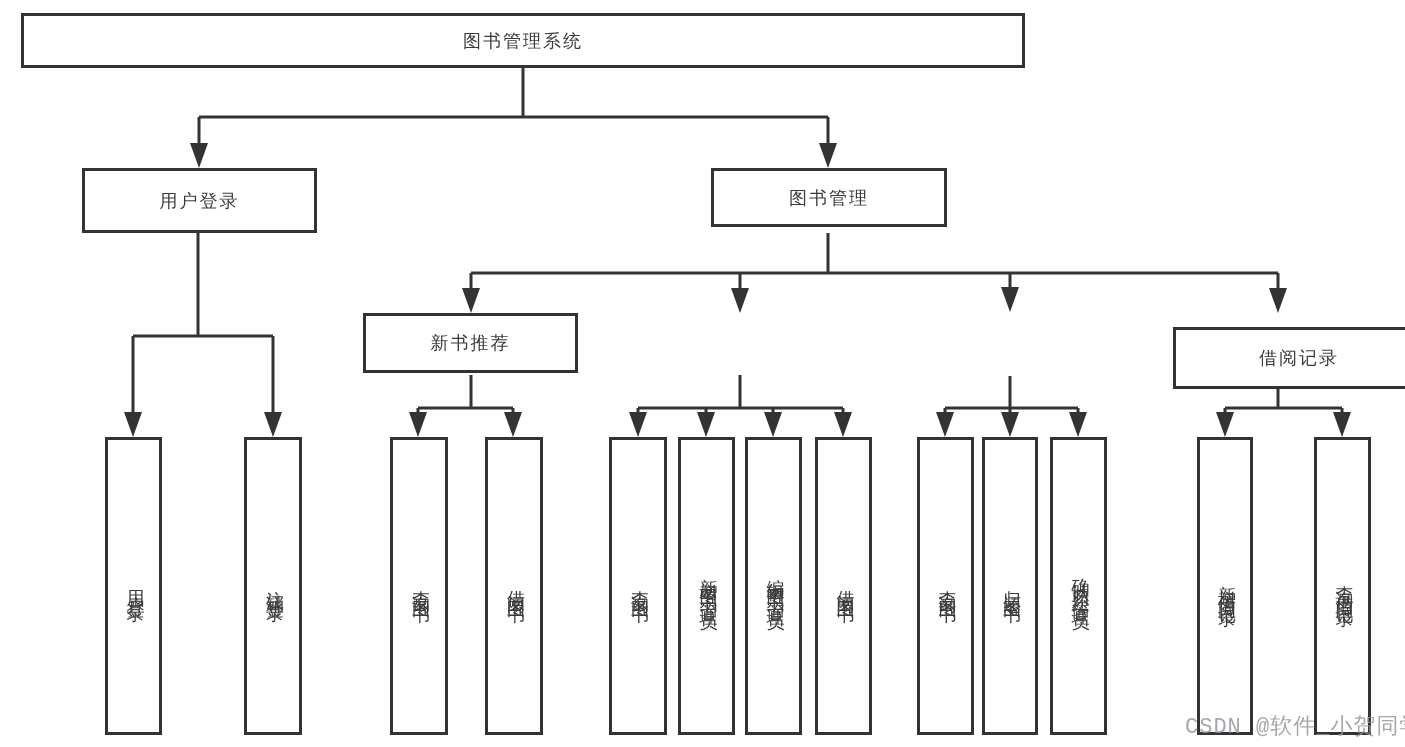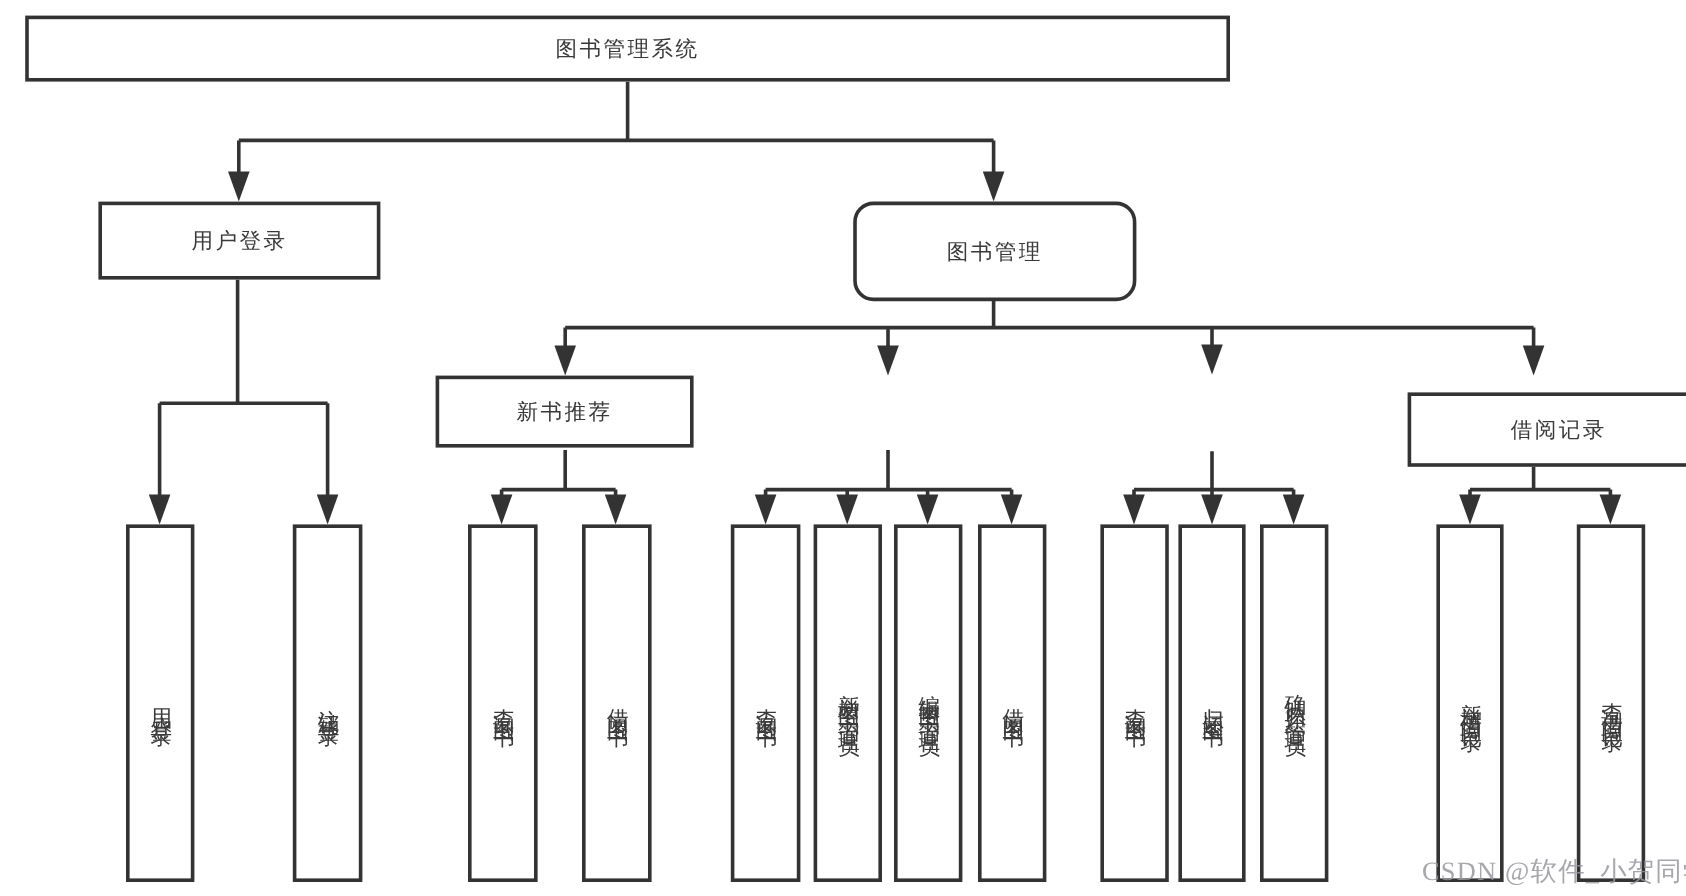--- a/index.html
+++ b/index.html
@@ -1,20 +1,20 @@
 <!DOCTYPE html>
 <html><head>
 <meta charset="utf-8">
 <style>
   html,body { margin:0; padding:0; background:#ffffff; }
   .canvas {
     position:relative;
     width:1405px; height:747px;
     background:#ffffff;
-    font-family:Liberation Serif, serif;
+    font-family:Liberation Mono, monospace;
     overflow:hidden;
   }
   .connectors { position:absolute; left:0; top:0; width:1405px; height:747px; }
   .box {
     position:absolute;
     box-sizing:border-box;
     border:3px solid #333333;
     background:#ffffff;
     display:flex;
     align-items:center;
@@ -106,21 +106,21 @@
     </g>
   </svg>
 
   <div class="box hbox" style="left:21px; top:13px; width:1004px; height:55px;">
     <span class="lbl">图书管理系统</span>
   </div>
 
   <div class="box hbox" style="left:82px; top:168px; width:235px; height:65px;">
     <span class="lbl">用户登录</span>
   </div>
-  <div class="box hbox" style="left:711px; top:168px; width:236px; height:83px;border-radius:17px;">
+  <div class="box hbox" style="left:711px; top:168px; width:236px; height:59px;">
     <span class="lbl">图书管理</span>
   </div>
 
   <div class="box hbox" style="left:363px; top:313px; width:215px; height:60px;">
     <span class="lbl">新书推荐</span>
   </div>
   <div class="box hbox" style="left:1173px; top:327px; width:252px; height:62px;">
     <span class="lbl">借阅记录</span>
   </div>
 

